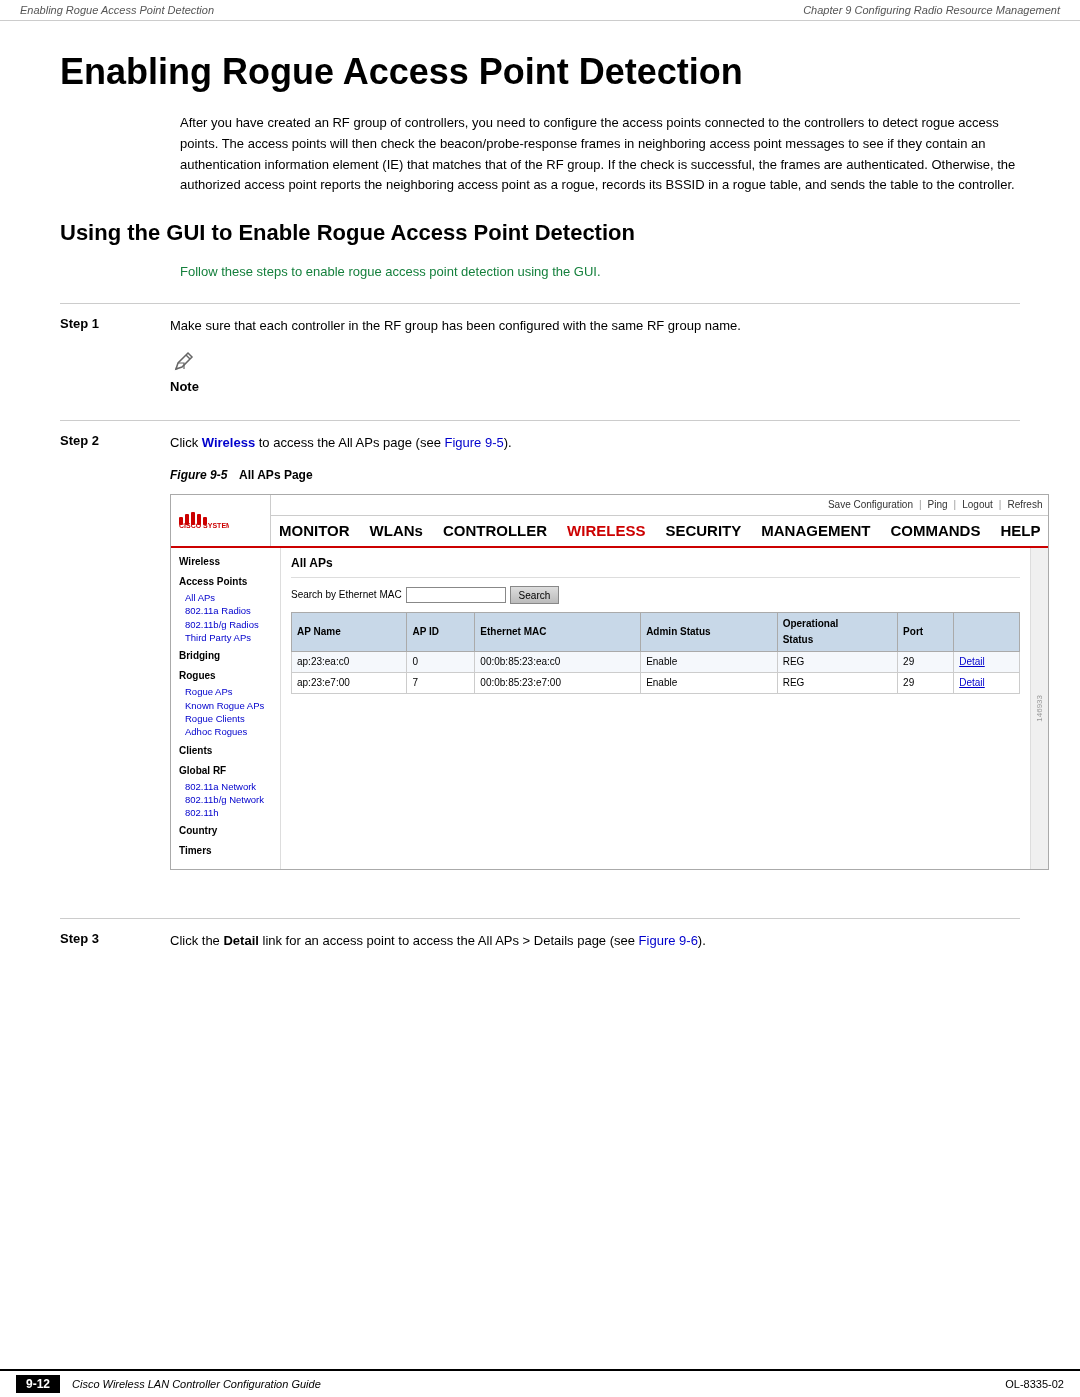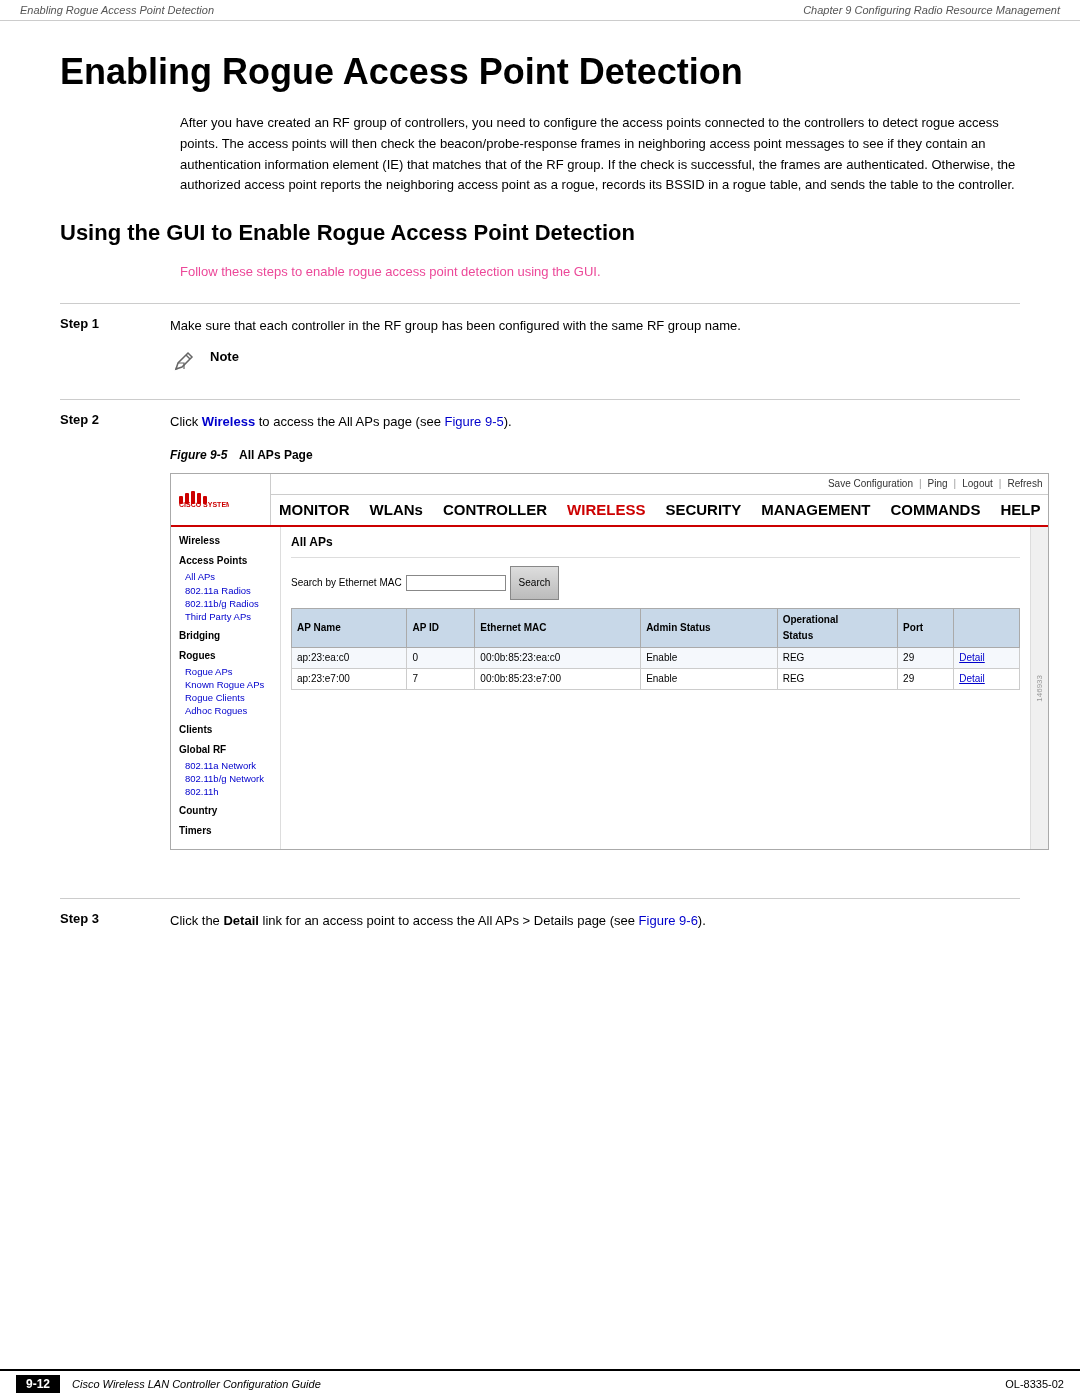--- a/index.html
+++ b/index.html
@@ -53,21 +53,21 @@
       font-size: 22px;
       font-weight: bold;
       color: #000;
       margin-bottom: 16px;
       margin-top: 24px;
     }
 
     .intro-text {
       font-size: 13px;
       line-height: 1.6;
-      color: #ec4899;
+      color: #15803d;
       margin-bottom: 20px;
       padding-left: 120px;
     }
 
     
     .step-container {
       display: flex;
       margin-bottom: 16px;
       border-top: 1px solid #ccc;
       padding-top: 12px;
@@ -88,20 +88,21 @@
     }
 
     .step-content b { font-weight: bold; }
 
     
     .note-box {
       display: flex;
       margin-top: 10px;
       margin-bottom: 6px;
       padding: 0;
+      flex-direction: column;
     }
 
     .note-icon {
       width: 40px;
       flex-shrink: 0;
       display: flex;
       align-items: flex-start;
       padding-top: 2px;
     }
 
@@ -244,21 +245,21 @@
       width: 100px;
       height: 16px;
     }
 
     .search-btn {
       background: linear-gradient(to bottom, #ddd, #bbb);
       border: 1px solid #888;
       padding: 1px 8px;
       font-size: 10px;
       cursor: pointer;
-      height: 34px;
+      height: 18px;
     }
 
     
     .ap-table {
       width: 100%;
       border-collapse: collapse;
       font-size: 10px;
     }
 
     .ap-table th {

